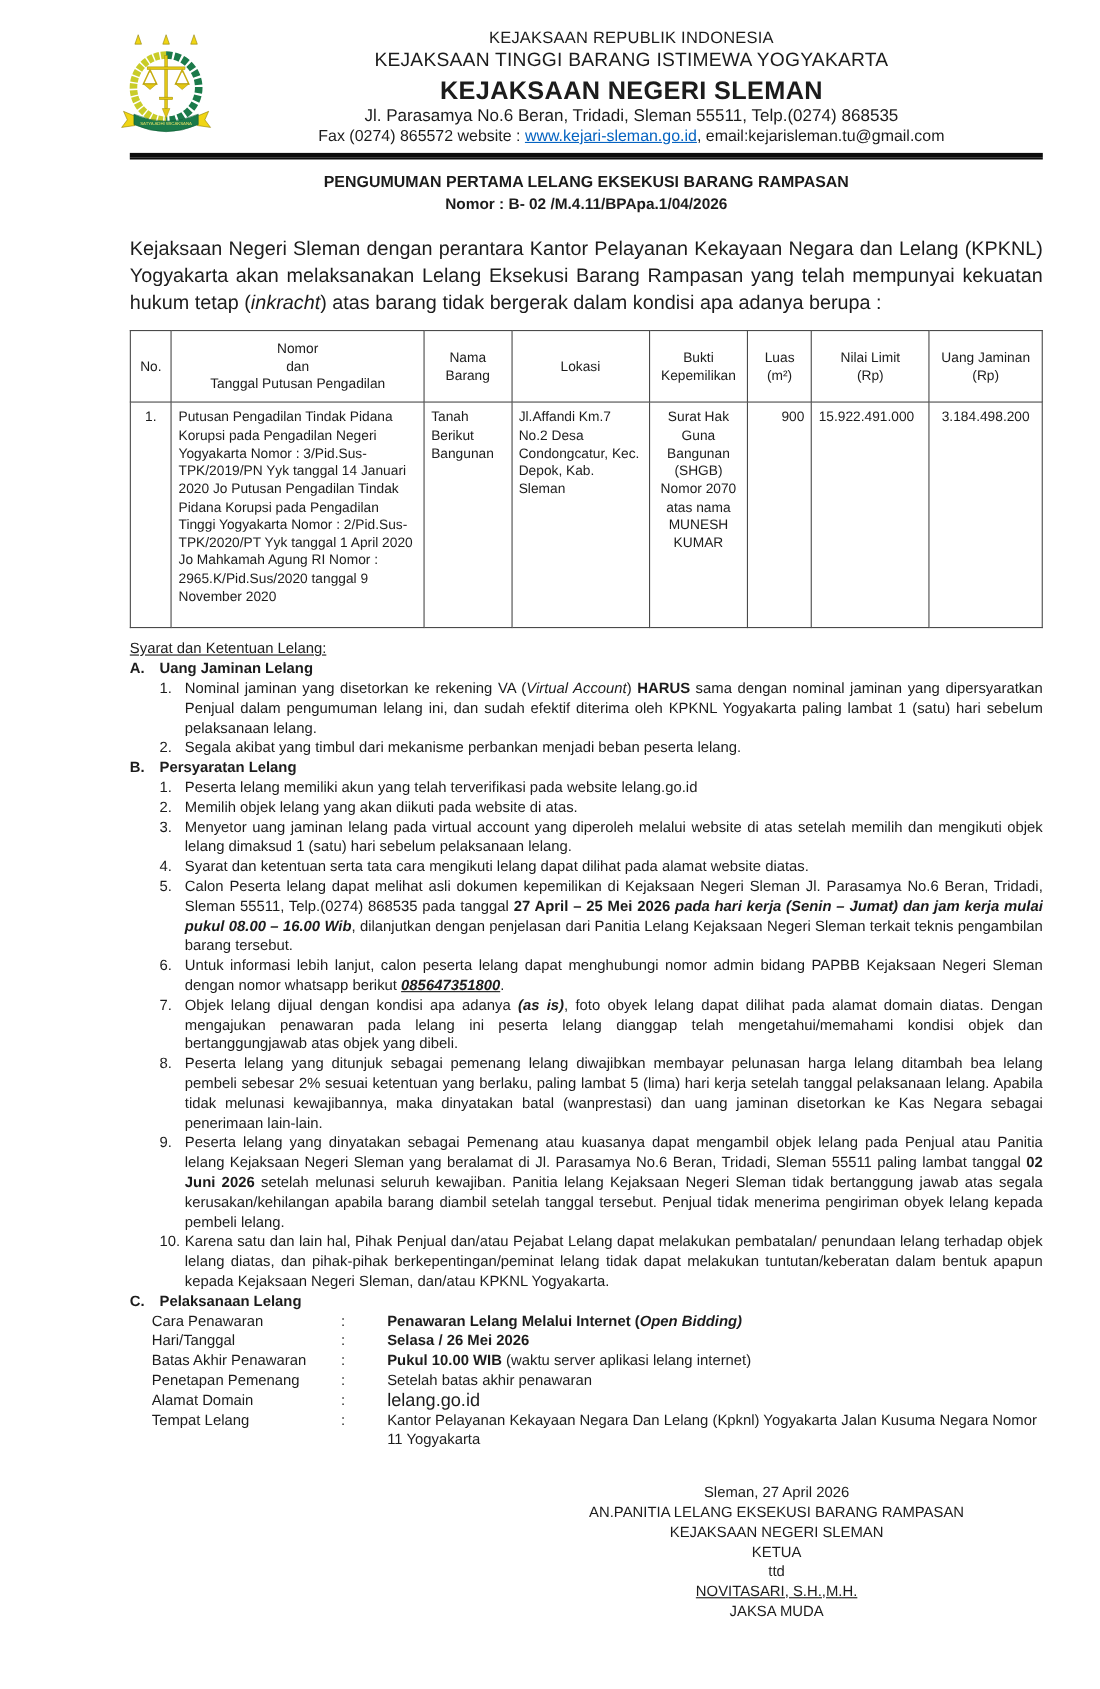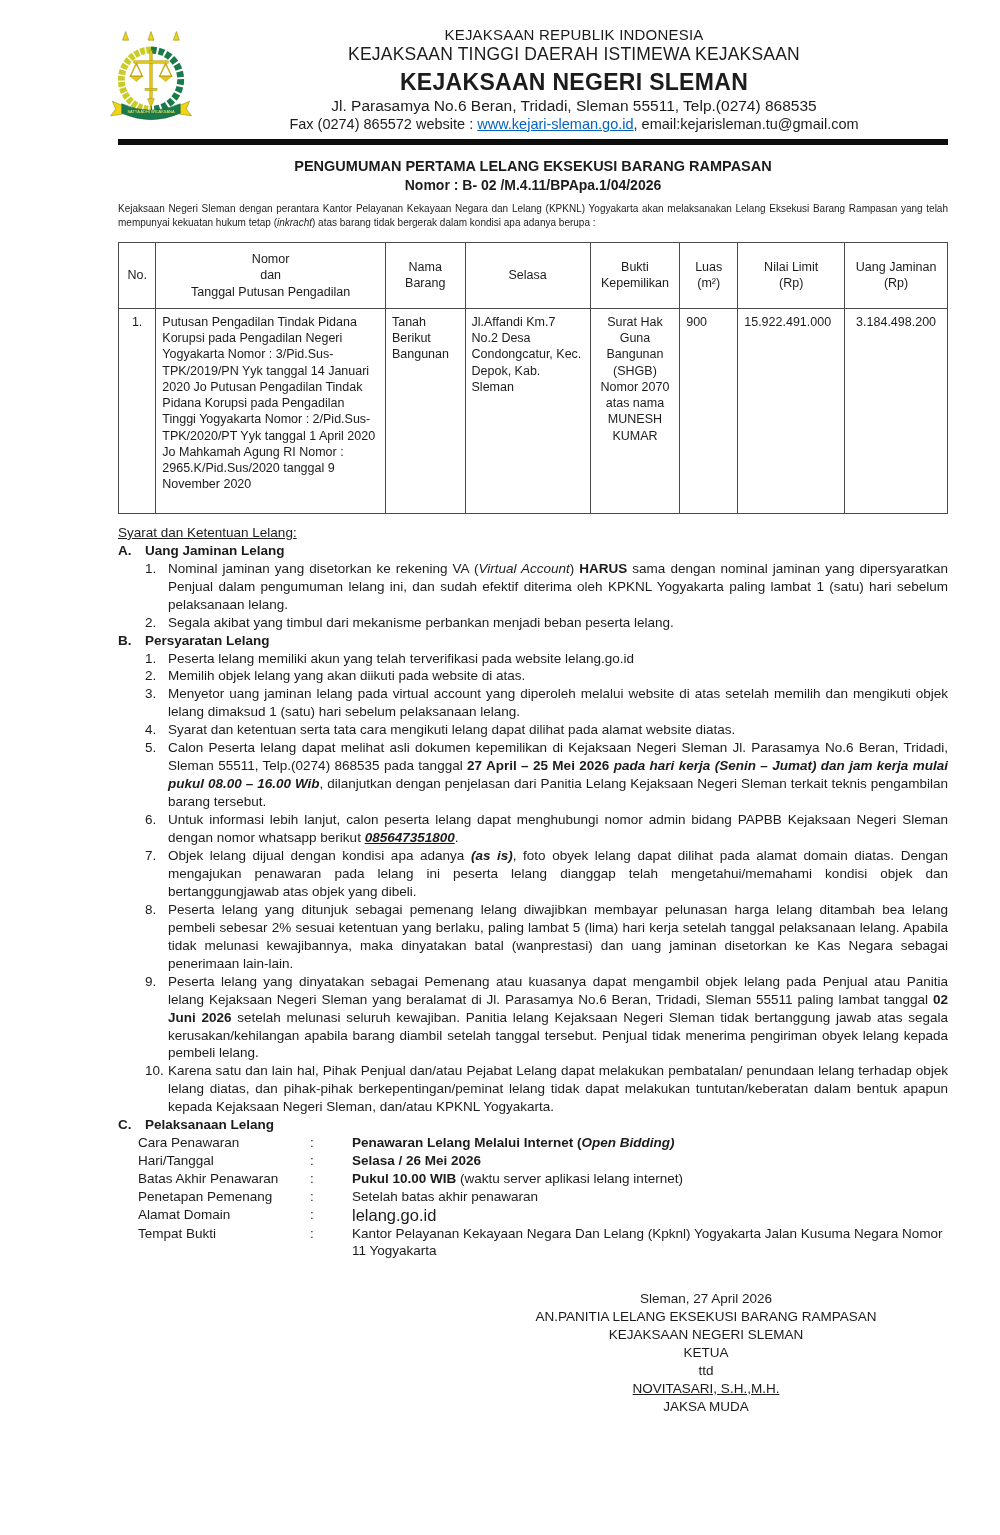--- a/index.html
+++ b/index.html
@@ -41,22 +41,22 @@
     border-bottom:2px solid #0d0d0d;
   }
 
   
   .title-block { text-align:center; margin-top:12px; line-height:1.3; }
   .title-block .t1 { font-size:14.5px; font-weight:bold; }
   .title-block .t2 { font-size:14px; font-weight:bold; }
 
   
   .intro {
-    margin-top:8px;
-    font-size:10px; line-height:1.34;
+    margin-top:20px;
+    font-size:18px; line-height:1.34;
     text-align:justify;
   }
 
   
   table.auction {
     margin-top:13px;
     width:100%;
     border-collapse:collapse;
     font-size:12.5px;
     table-layout:fixed;
@@ -71,21 +71,21 @@
     font-weight:normal;
     text-align:center; vertical-align:middle;
     white-space:pre-line;
     padding:8px 4px;
   }
   td.c-no { text-align:center; }
   td.c-putusan { text-align:left; }
   td.c-nama { text-align:left; }
   td.c-lokasi { text-align:left; }
   td.c-bukti { text-align:center; }
-  td.c-luas { text-align:left; }
+  td.c-luas { text-align:right; }
   td.c-nilai { text-align:left; }
   td.c-jaminan { text-align:center; }
   .col-no { width:4.5%; } .col-putusan { width:27.7%; } .col-nama { width:9.6%; }
   .col-lokasi { width:15.1%; } .col-bukti { width:10.8%; } .col-luas { width:7%; }
   .col-nilai { width:12.9%; } .col-jaminan { width:12.4%; }
   tr.data-row td { height:205px; }
 
   
   .terms { margin-top:10px; font-size:13.5px; line-height:1.33; }
   .terms-heading { font-weight:normal; text-decoration:underline; }
@@ -150,21 +150,21 @@
           <g>
             <polygon points="17,90 5,85 9,94 3,102 17,100" fill="#f0d514" stroke="#8a7a00" stroke-width="0.6"></polygon>
             <polygon points="83,90 95,85 91,94 97,102 83,100" fill="#f0d514" stroke="#8a7a00" stroke-width="0.6"></polygon>
             <path d="M16,88 Q50,103 84,88 L84,99 Q50,114 16,99 Z" fill="#1b7a4a" stroke="#0f5c36" stroke-width="0.6"></path>
             <text x="50" y="99" font-size="4.6" fill="#f5e96a" text-anchor="middle" font-family="Liberation Sans, sans-serif">SATYA ADHI WICAKSANA</text>
           </g>
         </svg>
       </div>
       <div class="lh-text">
         <div class="lh1">KEJAKSAAN REPUBLIK INDONESIA</div>
-        <div class="lh2">KEJAKSAAN TINGGI DAERAH ISTIMEWA KEJAKSAAN</div>
+        <div class="lh2">KEJAKSAAN TINGGI BARANG ISTIMEWA YOGYAKARTA</div>
         <div class="lh3">KEJAKSAAN NEGERI SLEMAN</div>
         <div class="lh4">Jl. Parasamya No.6 Beran, Tridadi, Sleman 55511, Telp.(0274) 868535</div>
         <div class="lh5"><span>Fax (0274) 865572 website : </span><a>www.kejari-sleman.go.id</a><span>, email:kejarisleman.tu@gmail.com</span></div>
       </div>
     </div>
 
     <div class="rule"></div>
 
     <div class="title-block">
       <div class="t1">PENGUMUMAN PERTAMA LELANG EKSEKUSI BARANG RAMPASAN</div>
@@ -185,21 +185,21 @@
           <col class="col-jaminan">
       </colgroup>
       <thead>
         <tr>
           <th>No.</th>
           <th>Nomor
 dan
 Tanggal Putusan Pengadilan</th>
           <th>Nama
 Barang</th>
-          <th>Selasa</th>
+          <th>Lokasi</th>
           <th>Bukti
 Kepemilikan</th>
           <th>Luas
 (m²)</th>
           <th>Nilai Limit
 (Rp)</th>
           <th>Uang Jaminan
 (Rp)</th>
         </tr>
       </thead>
@@ -301,21 +301,21 @@
         <span class="clabel">Penetapan Pemenang</span>
         <span class="ccolon">:</span>
         <span class="cval">Setelah batas akhir penawaran</span>
       </div>
       <div class="crow">
         <span class="clabel">Alamat Domain</span>
         <span class="ccolon">:</span>
         <span class="cval domain">lelang.go.id</span>
       </div>
       <div class="crow">
-        <span class="clabel">Tempat Bukti</span>
+        <span class="clabel">Tempat Lelang</span>
         <span class="ccolon">:</span>
         <span class="cval">Kantor Pelayanan Kekayaan Negara Dan Lelang (Kpknl) Yogyakarta Jalan Kusuma Negara Nomor 11 Yogyakarta</span>
       </div>
     </div>
 
     <div class="signature">
       <div>Sleman, 27 April 2026</div>
       <div>AN.PANITIA LELANG EKSEKUSI BARANG RAMPASAN</div>
       <div>KEJAKSAAN NEGERI SLEMAN</div>
       <div>KETUA</div>

